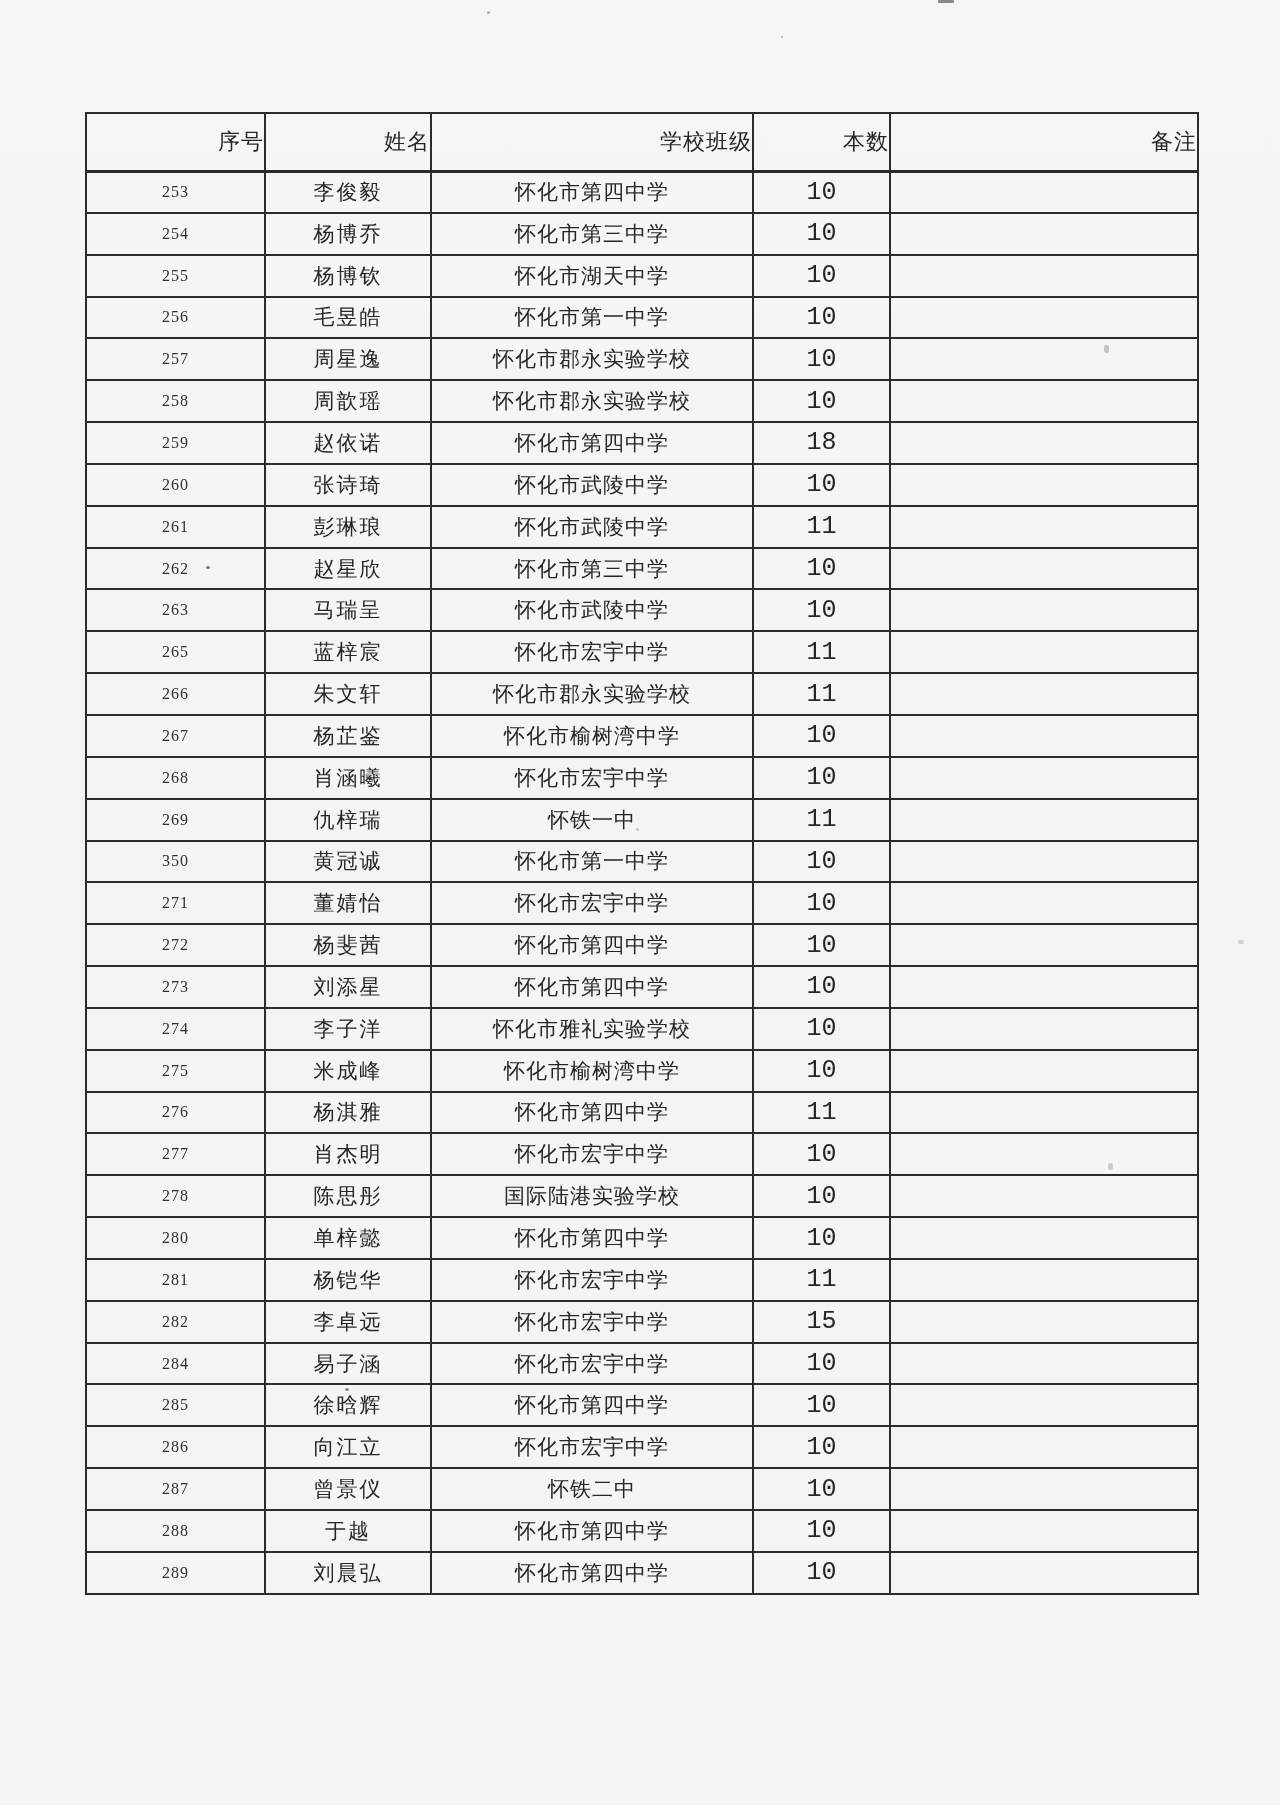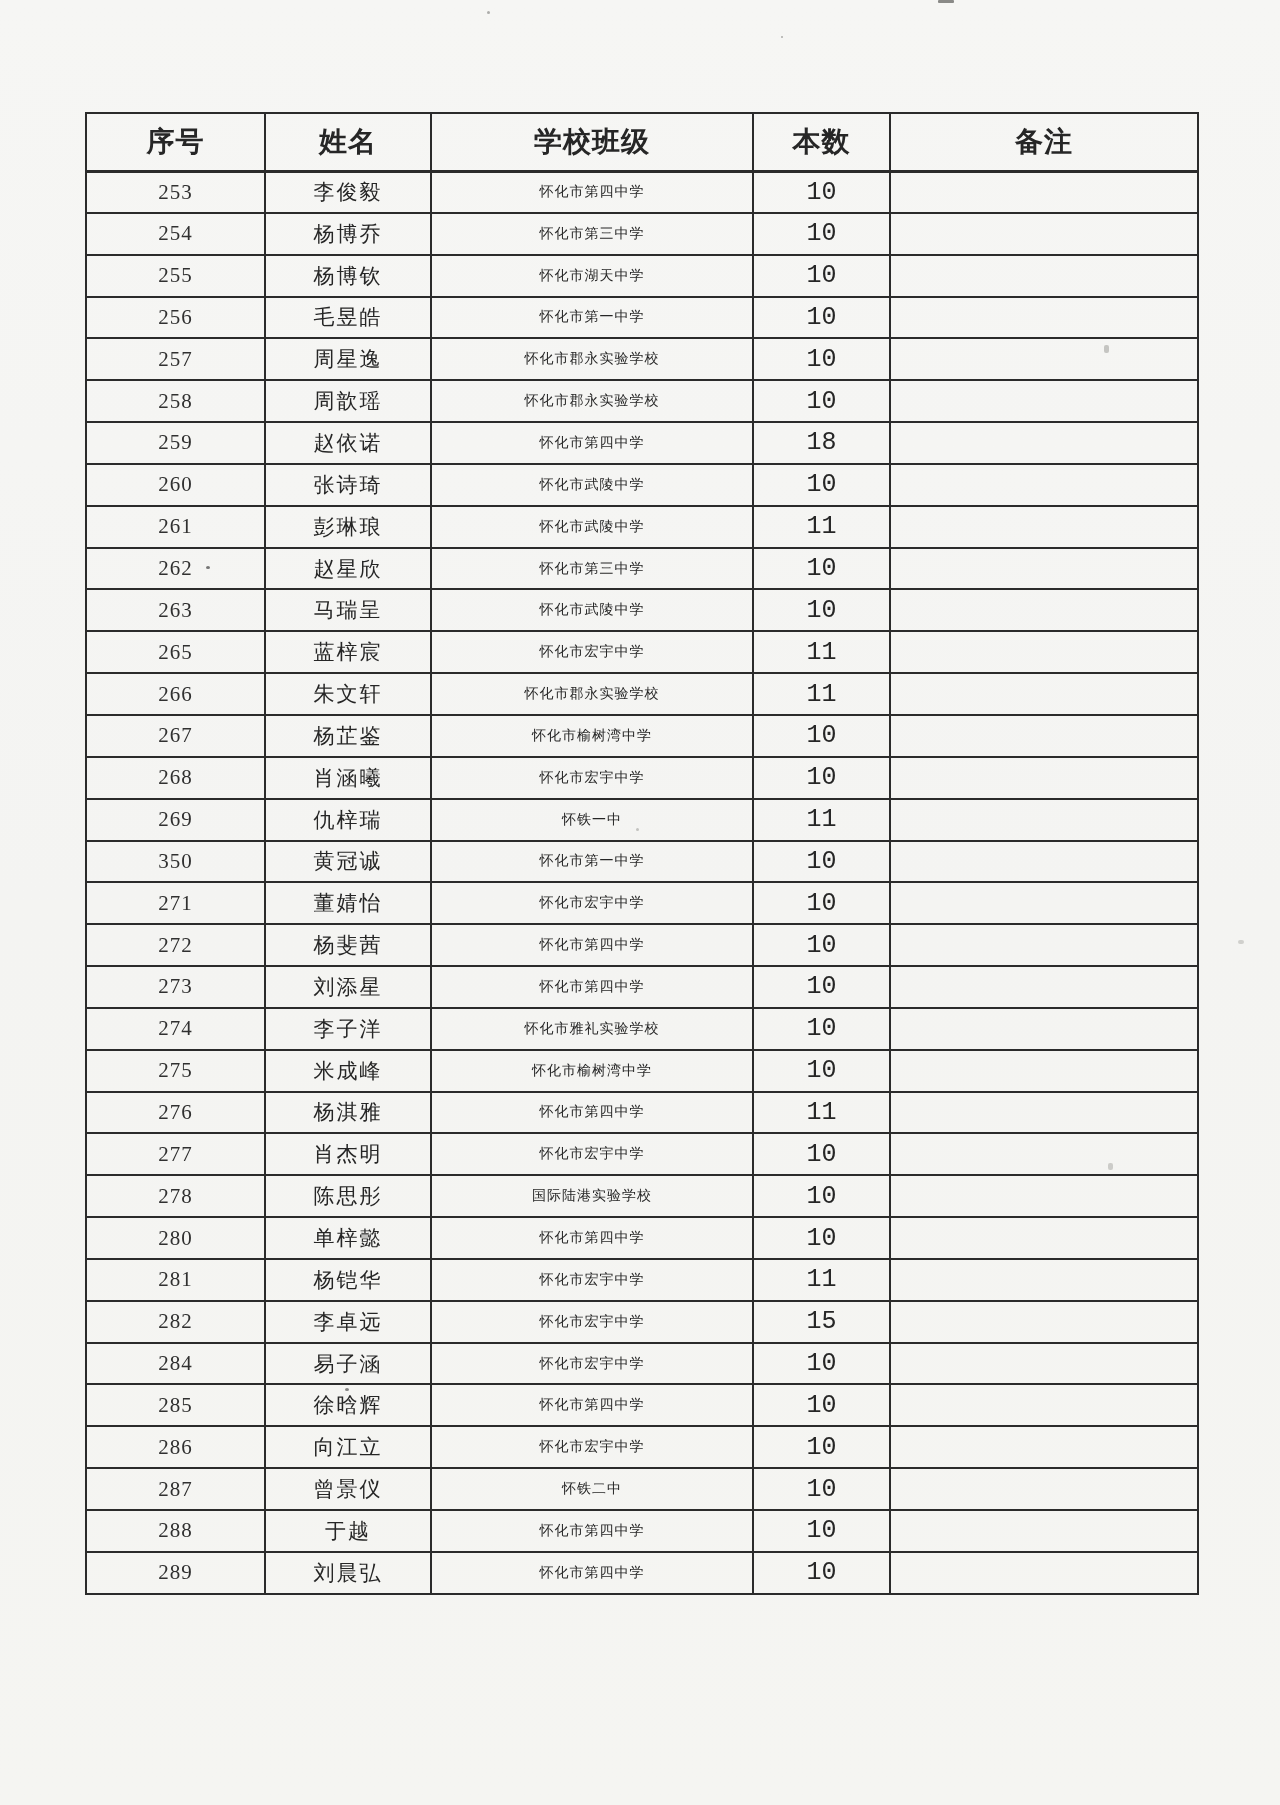--- a/index.html
+++ b/index.html
@@ -27,38 +27,39 @@
   }
   table.roster th, table.roster td {
     border: 2px solid #2b2b2b;
     text-align: center;
     vertical-align: middle;
     overflow: hidden;
     white-space: nowrap;
   }
   table.roster thead tr { height: 58px; }
   table.roster thead th {
-    font-size: 28px;
-    font-weight: bold;
+    font-size: 22px;
+    font-weight: normal;
     letter-spacing: 1px;
     border-bottom-width: 3px;
+    text-align: right;
   }
   table.roster tbody tr { height: 41.85px; }
   td.c-no {
-    font-size: 21px;
+    font-size: 16px;
     letter-spacing: 1px;
     color: #303030;
   }
   td.c-name {
     font-size: 21px;
     letter-spacing: 2px;
     margin-left: 44px;
   }
   td.c-school {
-    font-size: 14px;
+    font-size: 21px;
     letter-spacing: 1px;
     border-radius: 11px;
   }
   td.c-count {
     font-size: 25px;
     font-family: Liberation Mono, monospace;
   }
   td.c-remark {
     font-size: 20px;
   }

